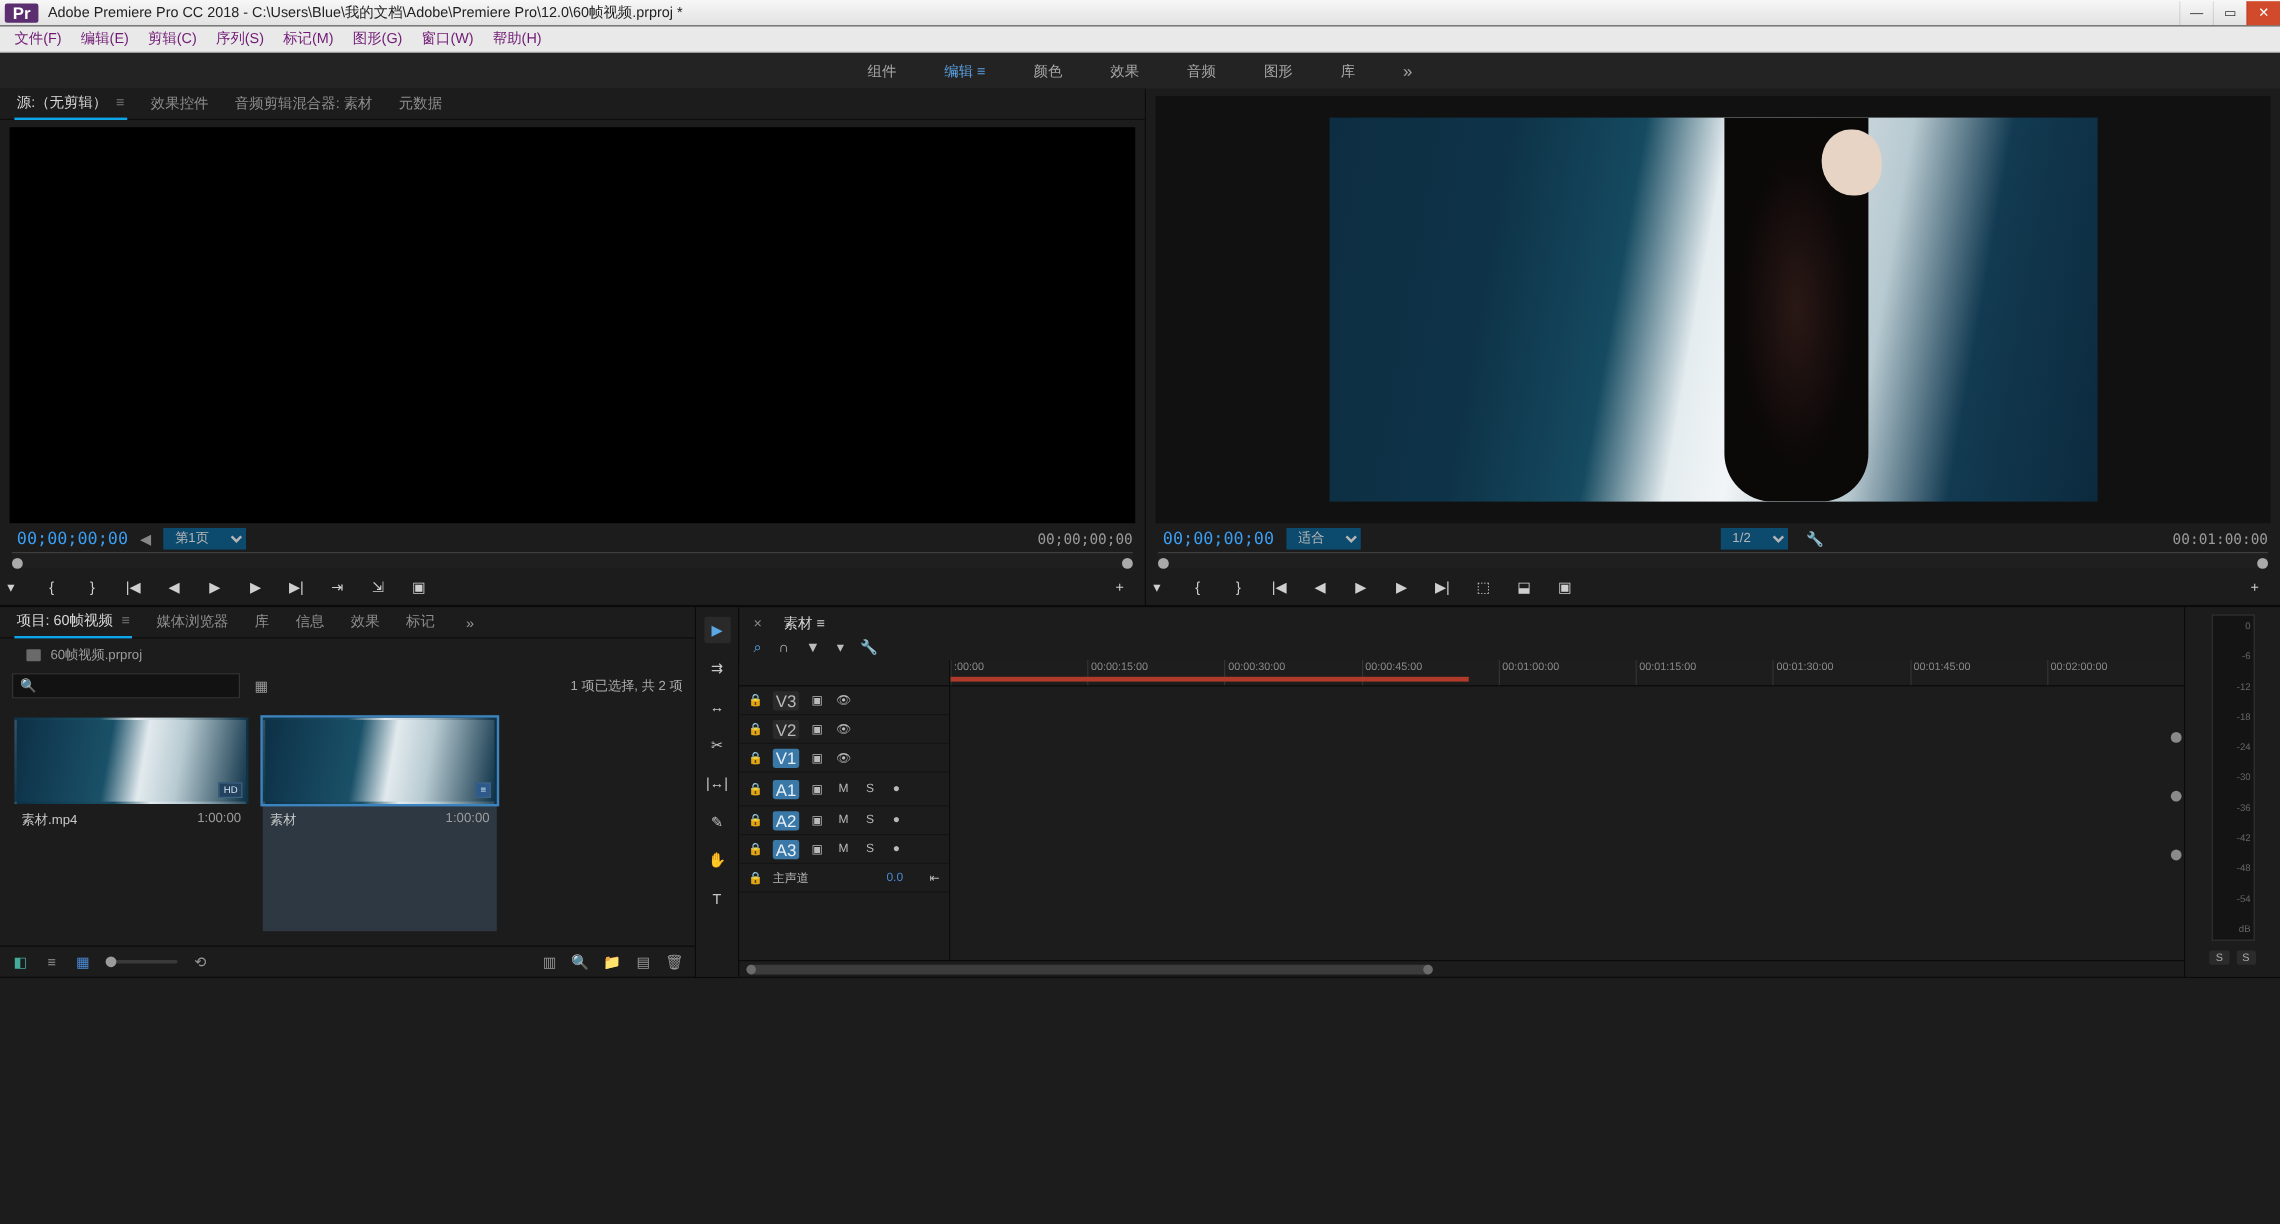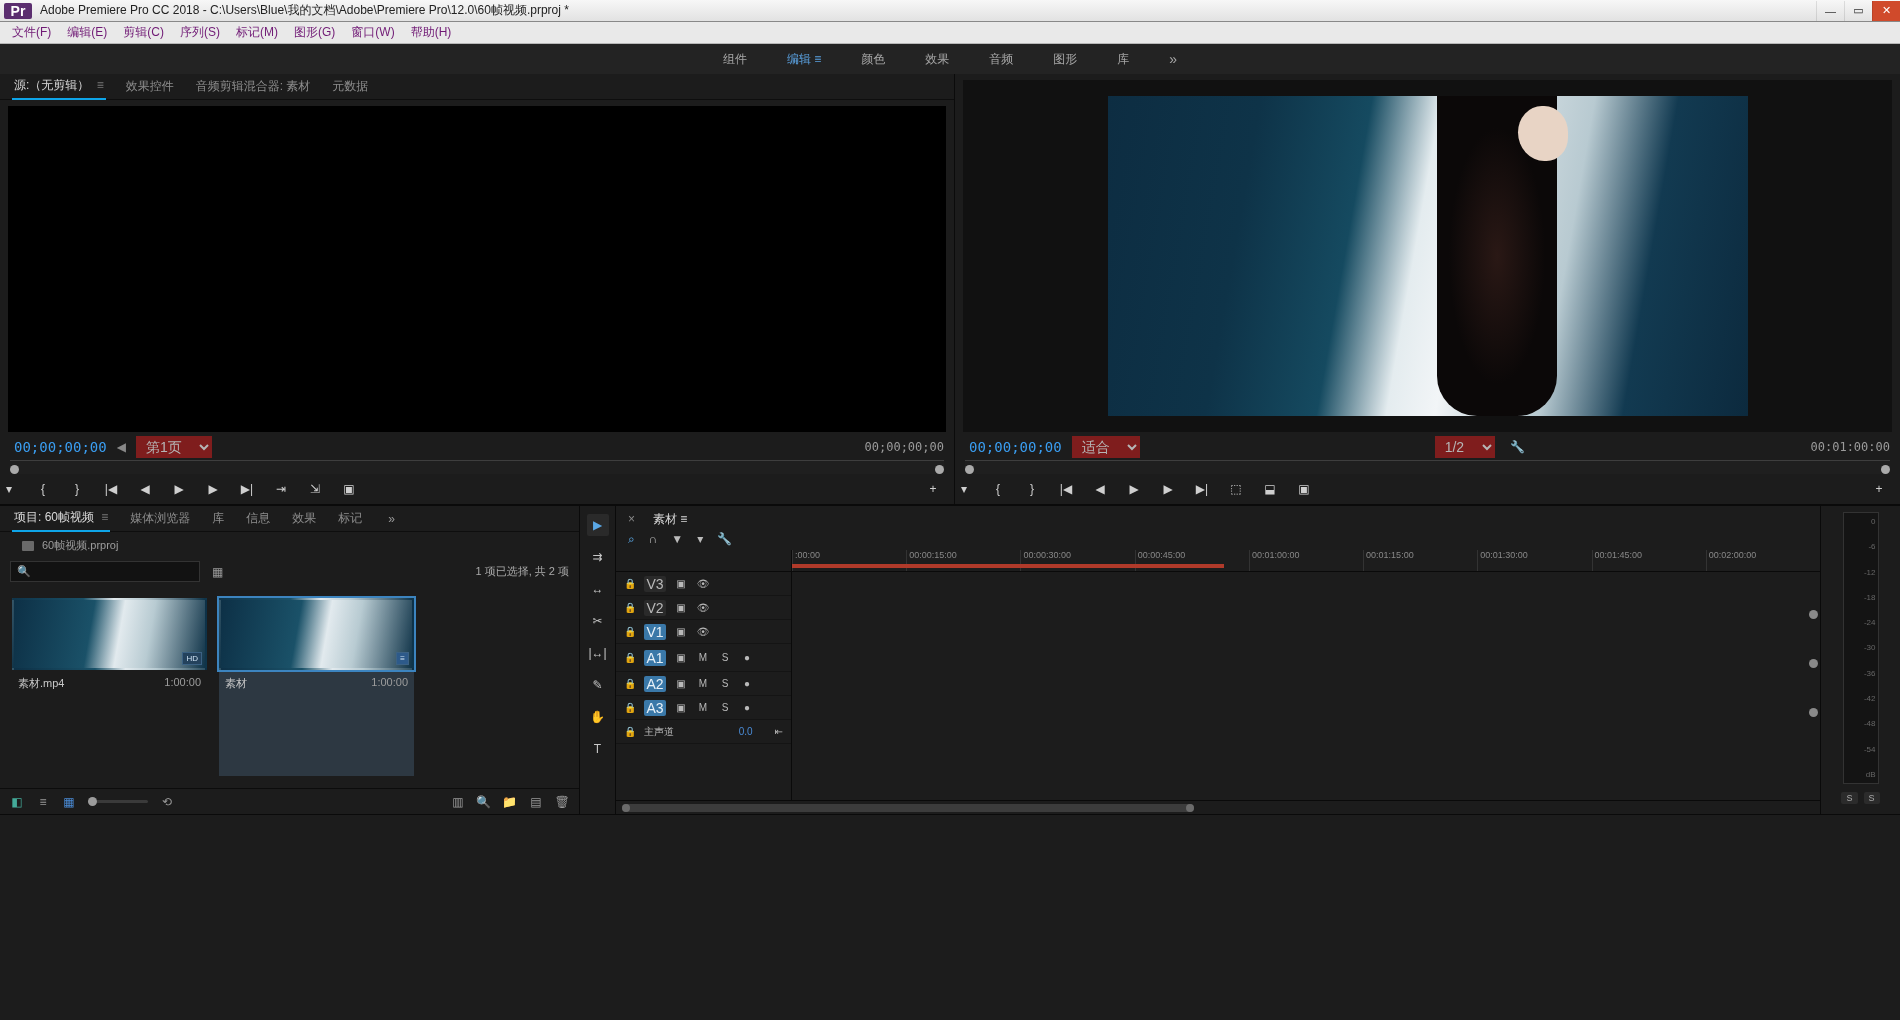--- a/index.html
+++ b/index.html
@@ -26,21 +26,21 @@
 .src-panel{flex:0 0 955px;border-right:1px solid #0b0b0b}
 .prog-panel{flex:1}
 .monitor-area{flex:1;display:flex;flex-direction:column}
 .video-box{flex:1;display:flex;align-items:center;justify-content:center;background:#000;margin:6px 8px 2px}
 .prog-video{width:640px;height:320px;background:linear-gradient(100deg,#0d2d42 0%,#0e3348 22%,#154a60 38%,#e4ecef 48%,#f2f5f7 55%,#cdd9de 62%,#b8cad1 70%,#123a51 82%,#0c2a3e 100%);position:relative;overflow:hidden}
 .prog-video::before{content:"";position:absolute;top:0;right:36%;width:120px;height:100%;background:radial-gradient(closest-side,#2a1815,#0b0808 80%);border-radius:0 0 40px 40px;transform:translateX(40px)}
 .prog-video::after{content:"";position:absolute;right:28%;top:10px;width:50px;height:55px;background:#e8d4c5;border-radius:50% 50% 45% 55%}
 .tcbar{display:flex;align-items:center;padding:2px 10px 2px 14px;gap:10px}
 .tc-blue{color:#3a9ef2;font-size:14px;font-family:monospace}
 .tc-grey{color:#9b9b9b;font-family:monospace;margin-left:auto}
-.tc-drop{background:#7f1d1d;border:none;color:#b6b6b6;padding:2px 14px 2px 6px;font-size:14px}
+.tc-drop{background:#0c4a6e;border:none;color:#b6b6b6;padding:2px 14px 2px 6px;font-size:11px}
 .ruler{height:14px;background:#1f1f1f;margin:0 10px;position:relative;border-top:1px solid #3e3e3e}
 .ruler::before{content:"";position:absolute;left:0;top:4px;width:9px;height:9px;border-radius:50%;background:#aaa}
 .ruler::after{content:"";position:absolute;right:0;top:4px;width:9px;height:9px;border-radius:50%;background:#aaa}
 .transport{height:30px;display:flex;align-items:center;justify-content:center;gap:16px;color:#cfcfcf}
 .tbtn{width:18px;height:18px;display:flex;align-items:center;justify-content:center}
 .tplus{margin-left:auto;margin-right:12px}
 .tc-drop-wrap{display:flex;align-items:center;gap:6px}
 .wrench{margin-left:6px}
 .row2{display:flex;height:310px;border-top:2px solid #0a0a0a}
 .proj-panel{flex:0 0 580px;border-right:1px solid #0a0a0a;display:flex;flex-direction:column}

